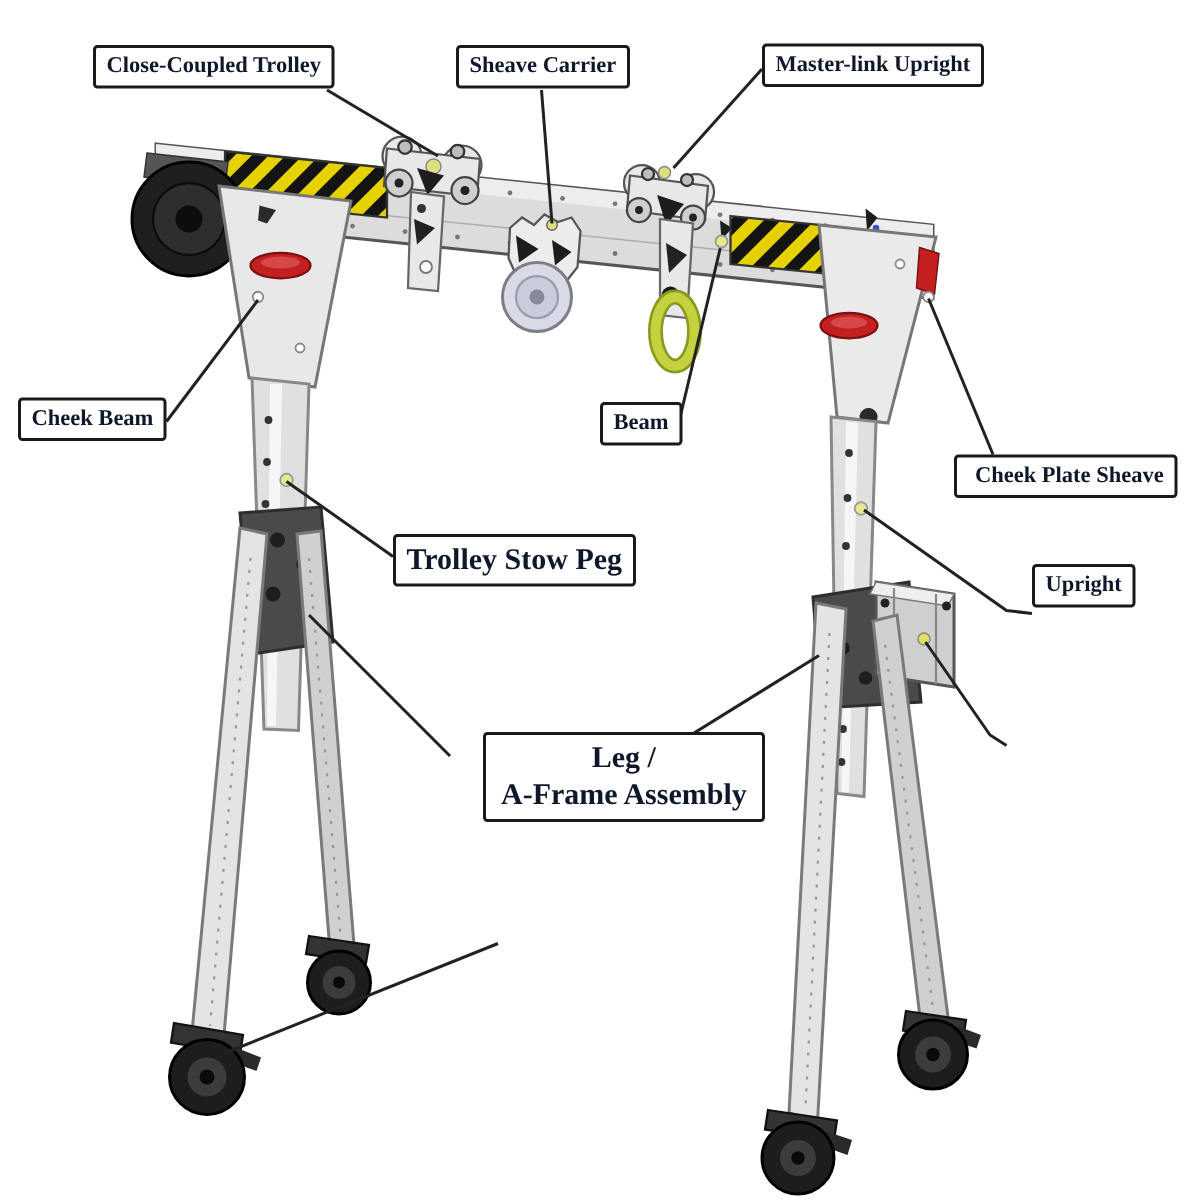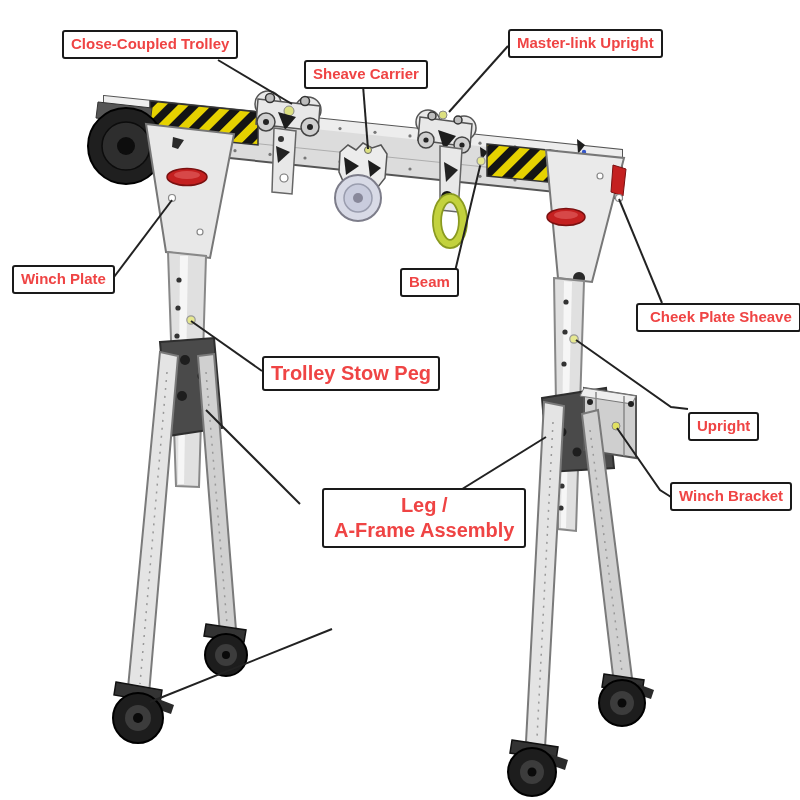--- a/index.html
+++ b/index.html
@@ -1,21 +1,21 @@
 <!DOCTYPE html>
 <html><head>
 <meta charset="utf-8">
 <style>
   html,body{margin:0;padding:0;background:#ffffff;}
   #stage{position:relative;width:800px;height:800px;background:#ffffff;overflow:hidden;
          font-family:"Liberation Sans",sans-serif;}
   #art{position:absolute;left:0;top:0;width:800px;height:800px;}
   .label{position:absolute;background:#ffffff;border:2px solid #1a1a1a;border-radius:3px;
-         padding:3px 7px;font-size:15px;font-weight:600;color:#ef4444;white-space:nowrap;
-         line-height:1.25;z-index:5;}
+         padding:3px 7px;font-size:15px;font-weight:600;color:#0f172a;white-space:nowrap;
+         line-height:1.25;z-index:5;font-family:Liberation Serif, serif;}
   .label.bold{font-weight:700;font-size:20px;}
   .label.center{text-align:center;padding:3px 10px;}
   .label.center span{display:block;}
 </style>
 </head>
 <body>
 
 <div id="stage">
 
   <svg id="art" viewBox="0 0 800 800">
@@ -257,35 +257,34 @@
       <polyline points="671,497 660,490 617,428"></polyline>
       <polyline points="300,504 206,410"></polyline>
       <polyline points="438,504 546,437"></polyline>
       <polyline points="332,629 150,702"></polyline>
       <circle cx="481" cy="161" r="4" fill="#e6e890" stroke="#999" stroke-width="1.2"></circle>
     </g>
   </svg>
 
   <div class="label" style="left:62px;top:30px;">Close-Coupled Trolley</div>
 
-  <div class="label" style="left:304px;top:30px;margin-top:30px;">Sheave Carrier</div>
+  <div class="label" style="left:304px;top:30px;">Sheave Carrier</div>
 
   <div class="label" style="left:508px;top:29px;">Master-link Upright</div>
 
-  <div class="label" style="left:12px;top:265px;">Winch Plate</div>
+  <div class="label" style="left:12px;top:265px;">Cheek Beam</div>
 
   <div class="label" style="left:400px;top:268px;">Beam</div>
 
   <div class="label" style="left:636px;top:303px;padding-left:12px;">Cheek Plate Sheave</div>
 
   <div class="label bold" style="left:262px;top:356px;">Trolley Stow Peg</div>
 
-  <div class="label" style="left:688px;top:412px;">Upright</div>
-
-  <div class="label" style="left:670px;top:482px;">Winch Bracket</div>
+  <div class="label" style="left:688px;top:376px;">Upright</div>
+
 
   <div class="label bold center" style="left:290px;top:488px;margin-left:32px;">
     <span>Leg /</span>
     <span>A-Frame Assembly</span>
   </div>
 
 
 </div>
 
 </body></html>

